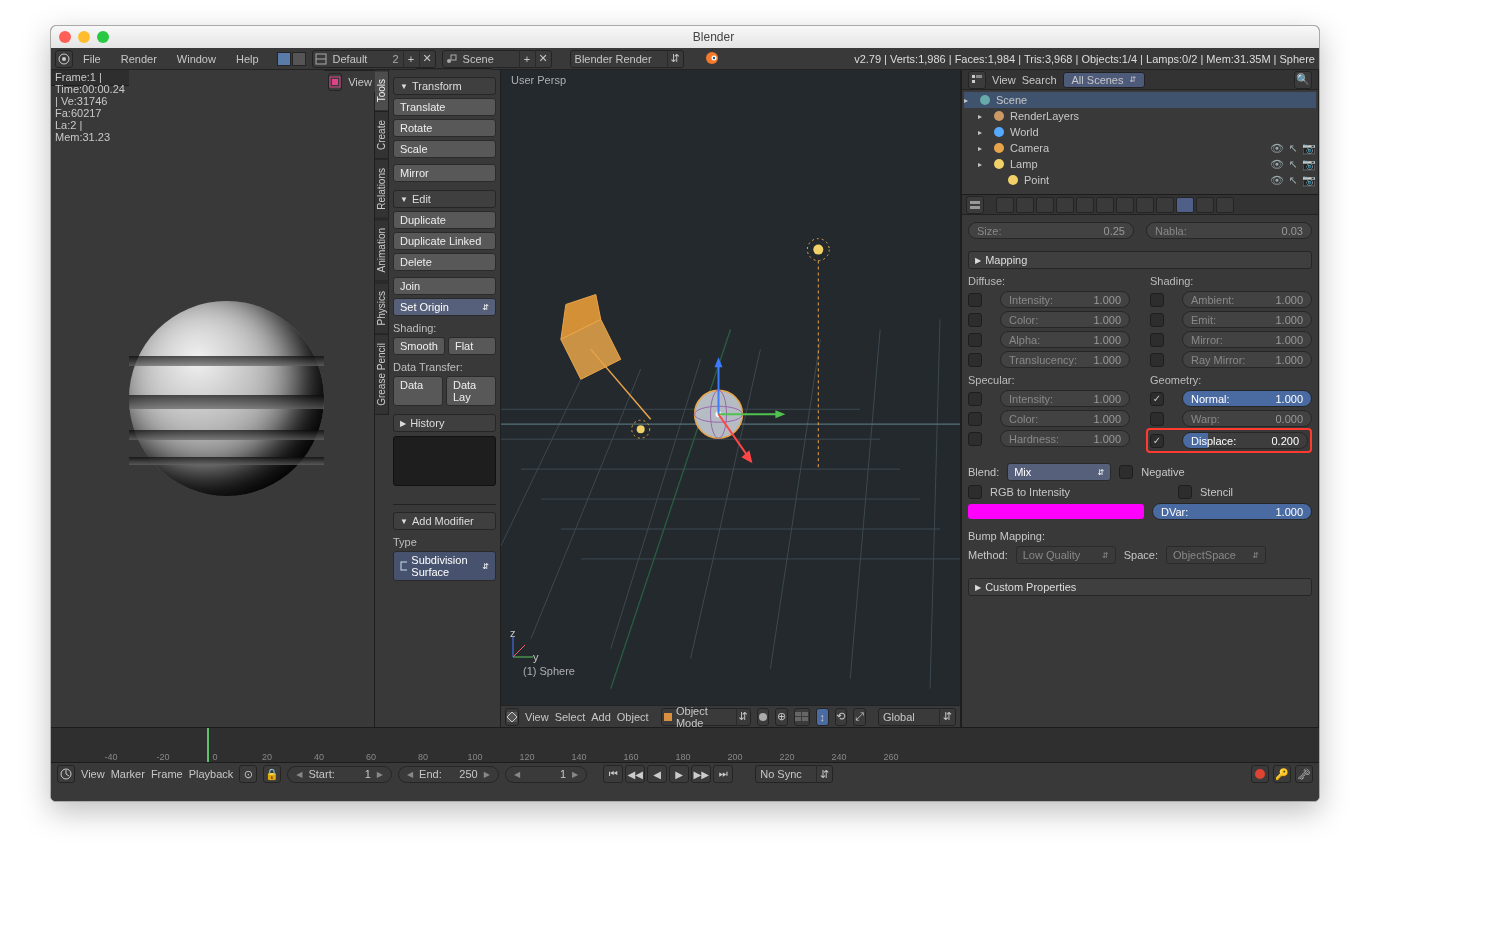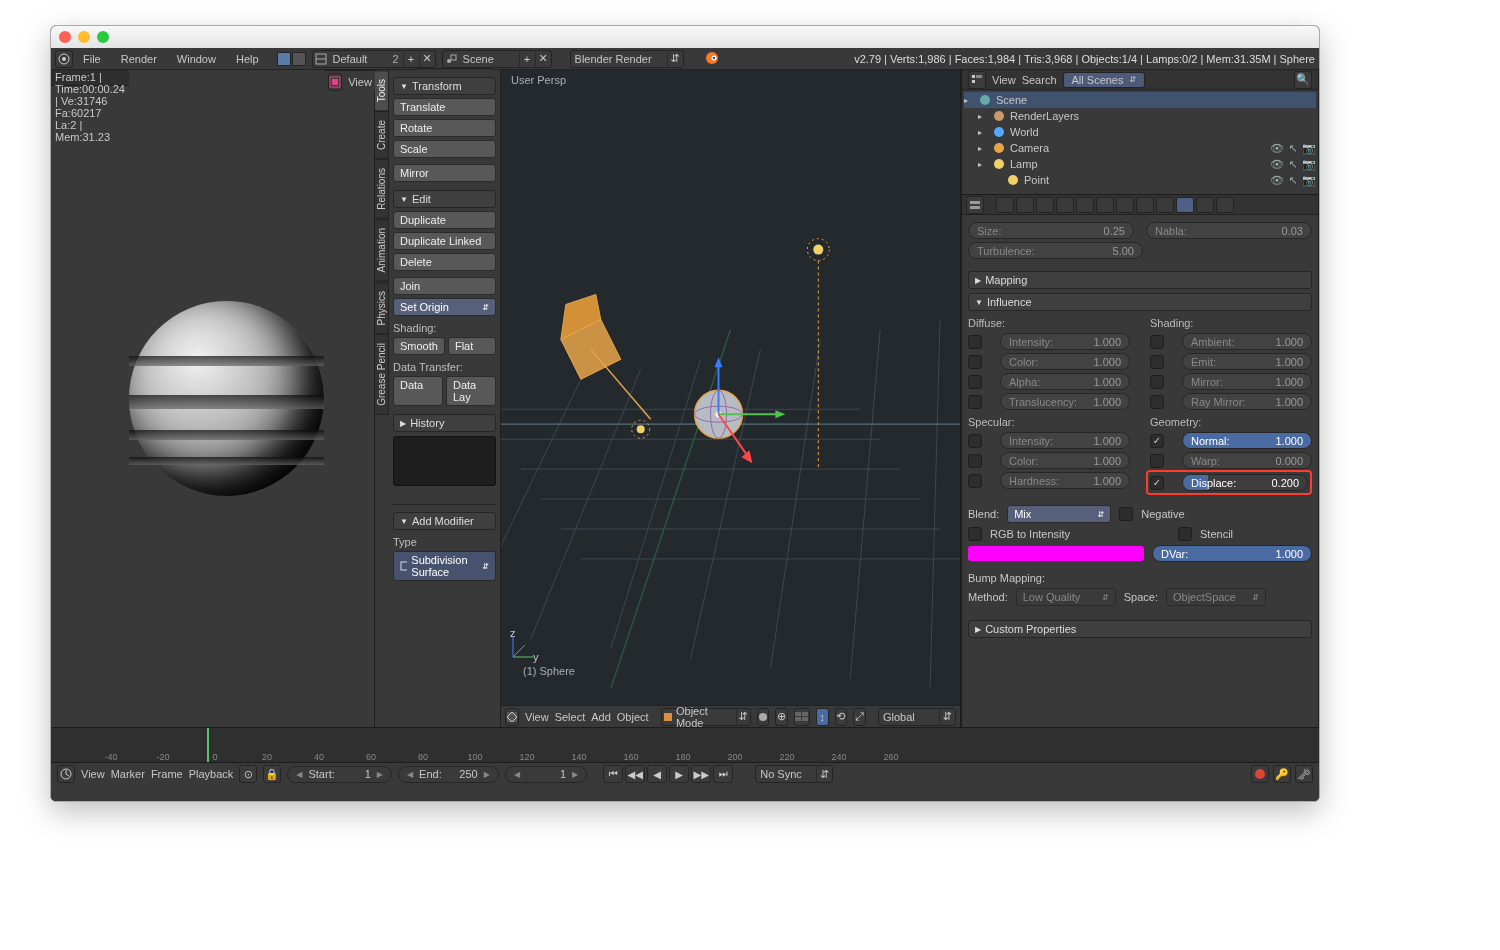--- a/index.html
+++ b/index.html
@@ -102,20 +102,21 @@
   svg text { fill:#c7c7c7; font-size:11px; }
 </style>
 </head>
 <body>
 
 <div class="window-shadow">
   <div class="titlebar">
     <div class="tl-dot tl-close"></div>
     <div class="tl-dot tl-min"></div>
     <div class="tl-dot tl-max"></div>
+    <div class="title">Blender</div>
   </div>
 
   <div class="app">
 
     <div class="menubar">
       <span class="iconbtn">
         <svg width="12" height="12">
             <circle cx="6" cy="6" r="5" fill="none" stroke="#ccc"></circle>
             <circle cx="6" cy="6" r="2" fill="#ccc"></circle>
           </svg>
@@ -465,30 +466,22 @@
             <div class="num-row">
               <div class="numfield">
                   <span class="nlab">Size:</span>
                   <span class="nval">0.25</span>
                 </div>
               <div class="numfield">
                   <span class="nlab">Nabla:</span>
                   <span class="nval">0.03</span>
                 </div>
             </div>
-            <div class="num-row">
-                <div class="numfield">
-                  <span class="nlab">Turbulence:</span>
-                  <span class="nval">5.00</span>
-                </div>
-                <div style="flex:1"></div>
-              </div>
 
             <div class="phead collapsed" style="margin-top:12px;">Mapping</div>
-            <div class="phead">Influence</div>
 
             <div class="inf-grid">
               <div class="inf-col">
                 <div class="col-head">Diffuse:</div>
                 <div id="diffuse-rows">
                     <div class="inf-row">
                       <span class="cb"></span>
       <div class="numfield">
                         <span class="nlab">Intensity:</span>
                         <span class="nval">1.000</span>

